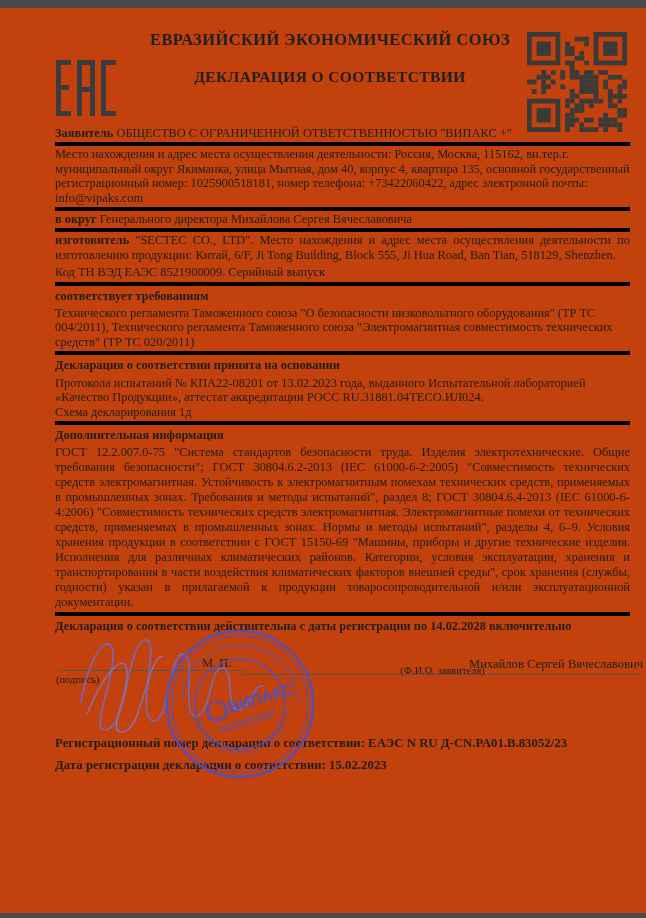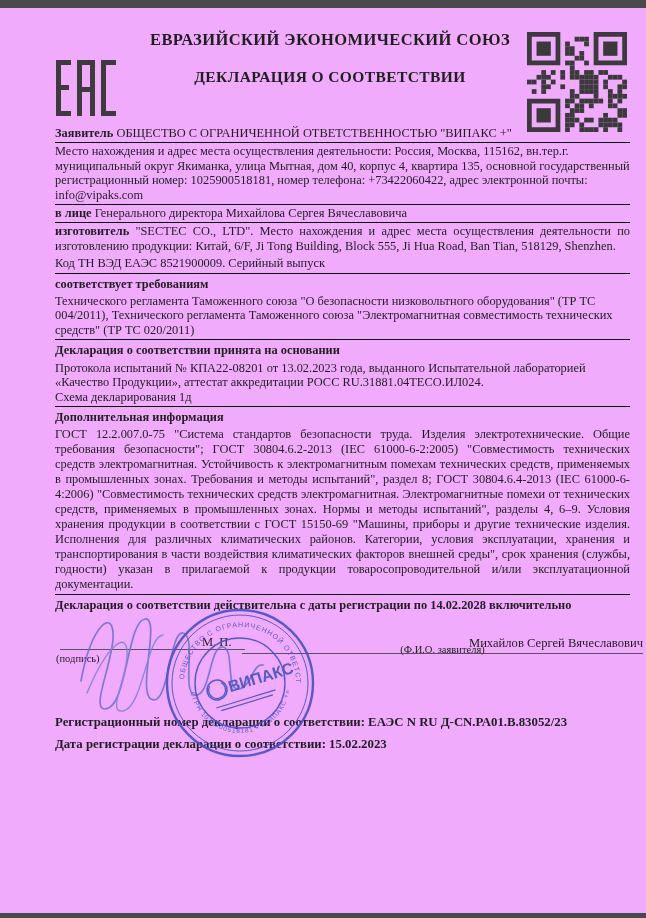--- a/index.html
+++ b/index.html
@@ -1,32 +1,32 @@
 <!DOCTYPE html>
 <html><head>
 <meta charset="utf-8">
 <style>
   html,body{margin:0;padding:0;background:#e9e9e9;}
-  .page{position:relative;width:646px;height:918px;background:#f0abfc;overflow:hidden;
+  .page{position:relative;width:646px;height:918px;background:#c2410c;overflow:hidden;
         font-family:"Liberation Serif","DejaVu Serif",serif;color:#1f1f1f;}
   .scan-bar-top{position:absolute;left:0;top:0;width:646px;height:8px;background:#4a4a4a;}
   .scan-bar-bottom{position:absolute;left:0;bottom:0;width:646px;height:5px;background:#4a4a4a;}
 
   
   .hdr{position:absolute;left:0;top:8px;width:646px;height:117px;}
   .titles{position:absolute;left:100px;top:22px;width:460px;text-align:center;}
   .title1{font-size:16.5px;font-weight:bold;letter-spacing:.4px;}
   .title2{font-size:15.5px;font-weight:bold;letter-spacing:.4px;margin-top:18px;}
   .eac{position:absolute;left:56px;top:52px;}
   .qr{position:absolute;left:527px;top:24px;}
 
   
   .content{position:absolute;left:55px;top:125px;width:575px;font-size:12.4px;line-height:14.4px;}
   .field{padding:1px 0 2px 0;}
-  .ruled{border-bottom:1px solid #000000;}
+  .ruled{border-bottom:4px solid #000000;}
   .lbl{font-weight:bold;}
   .just{text-align:justify;}
   .subhead{font-weight:bold;padding:3px 0 2px 0;}
   .addl{line-height:15px;}
 
   
   .sigblock{position:relative;height:64px;margin-top:10px;}
   .sig-line-left{position:absolute;left:5px;top:24px;width:185px;border-top:1px solid #555;}
   .sig-label{position:absolute;left:1px;top:27px;font-size:10.5px;}
   .mp-label{position:absolute;left:147px;top:10px;font-size:12.5px;}
@@ -206,21 +206,21 @@
     <div class="field ruled">
       <span class="lbl">Заявитель</span>
       <span>ОБЩЕСТВО С ОГРАНИЧЕННОЙ ОТВЕТСТВЕННОСТЬЮ "ВИПАКС +"</span>
     </div>
 
     <div class="field ruled">
       <span>Место нахождения и адрес места осуществления деятельности: Россия, Москва, 115162, вн.тер.г. муниципальный округ Якиманка, улица Мытная, дом 40, корпус 4, квартира 135, основной государственный регистрационный номер: 1025900518181, номер телефона: +73422060422, адрес электронной почты: info@vipaks.com</span>
     </div>
 
     <div class="field ruled">
-      <span class="lbl">в лице</span>
+      <span class="lbl">в округ</span>
       <span>Генерального директора Михайлова Сергея Вячеславовича</span>
     </div>
 
 
     <div class="field just">
       <span class="lbl">изготовитель</span>
       <span>"SECTEC CO., LTD". Место нахождения и адрес места осуществления деятельности по изготовлению продукции: Китай, 6/F, Ji Tong Building, Block 555, Ji Hua Road, Ban Tian, 518129, Shenzhen.</span>
     </div>
 
     <div class="field ruled">

